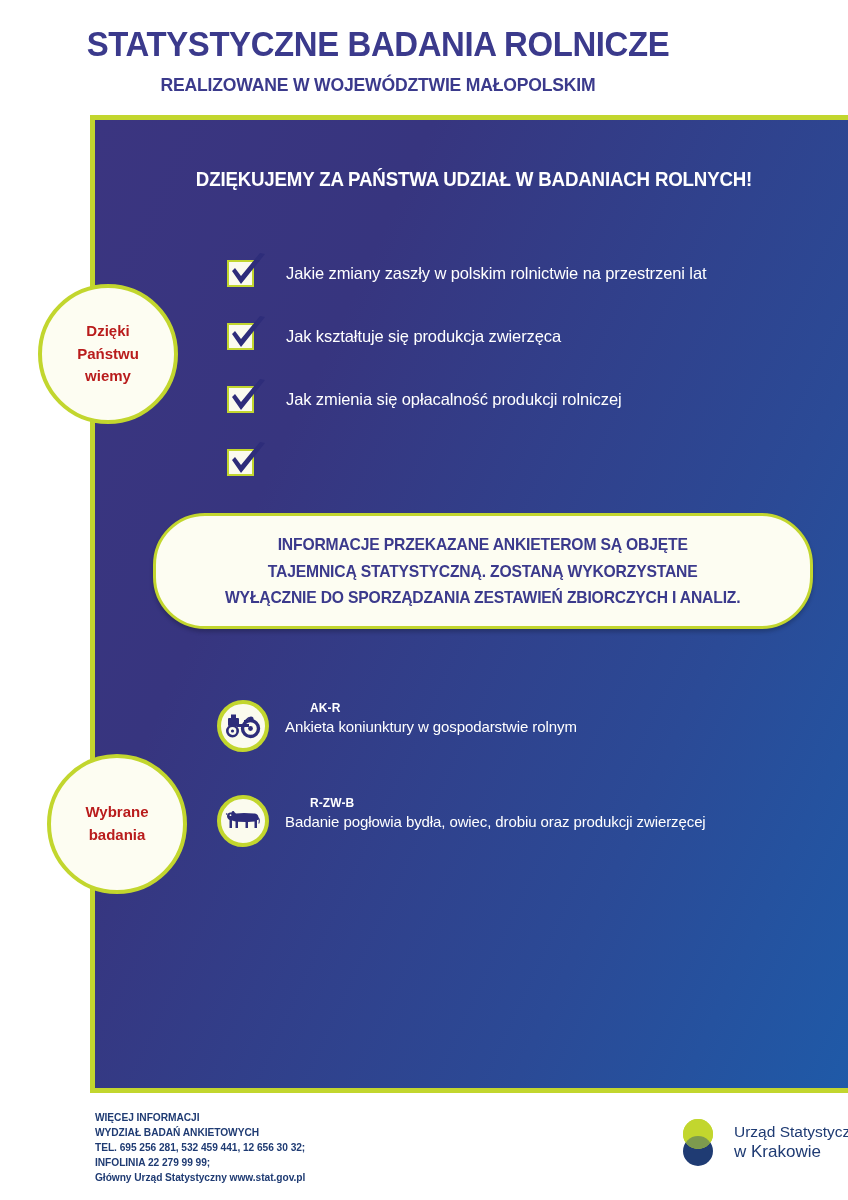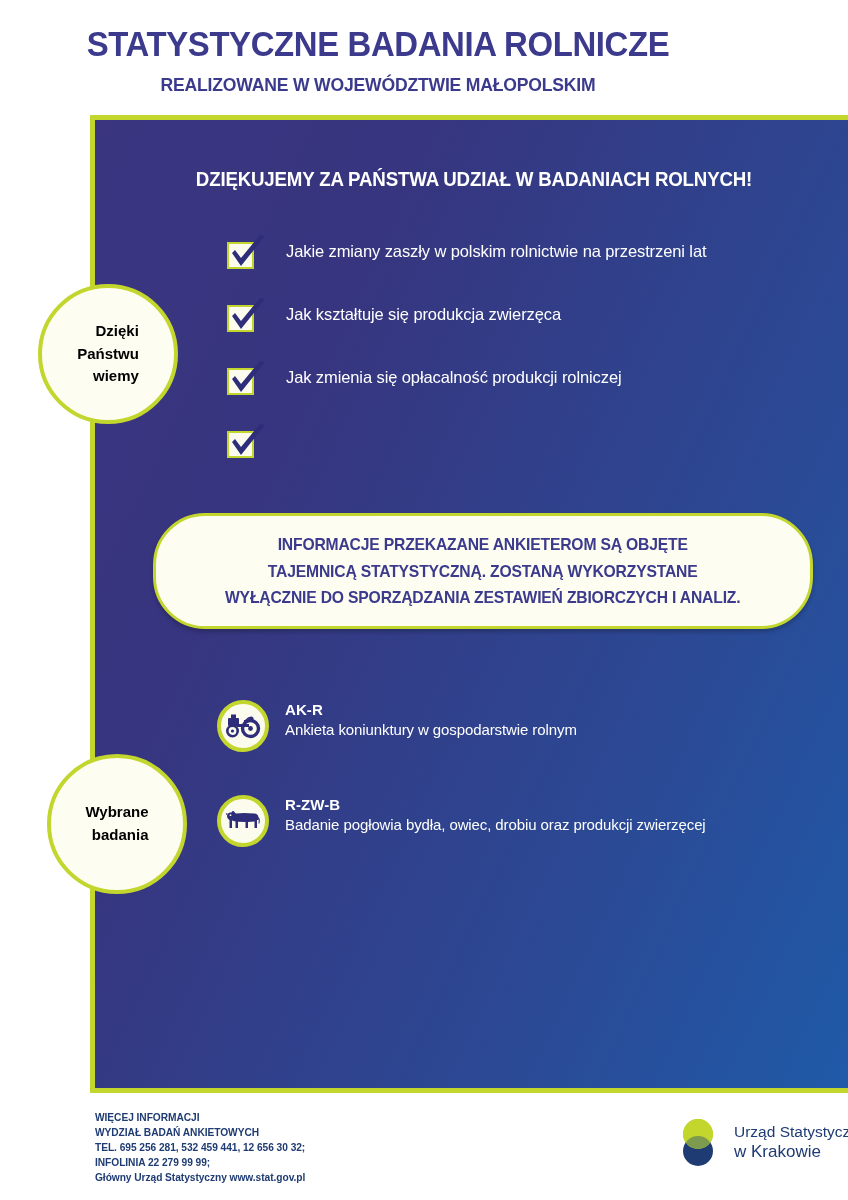--- a/index.html
+++ b/index.html
@@ -46,21 +46,21 @@
     position:absolute;left:0;top:48px;width:758px;text-align:center;
     color:#ffffff;font-size:19.5px;font-weight:bold;letter-spacing:-0.2px;
     transform:scaleX(0.96);transform-origin:center;
   }
 
   
   #checklist{
     position:absolute;left:132px;top:122px;width:620px;
   }
   .check-row{
-    display:flex;align-items:flex-start;height:63px;
+    display:flex;align-items:center;height:63px;
   }
   .check-box{
     position:relative;width:27px;height:27px;flex:0 0 27px;
     background:#fbfbee;border:2.5px solid #c2d62e;box-sizing:border-box;
   }
   .check-box svg{position:absolute;left:-2px;top:-9px;}
   .check-label{
     margin-left:32px;color:#ffffff;font-size:16.5px;white-space:nowrap;
     letter-spacing:-0.1px;
   }
@@ -88,37 +88,38 @@
     display:flex;align-items:flex-start;height:95px;
   }
   .survey-icon{
     width:52px;height:52px;flex:0 0 52px;margin-top:2px;
     background:#fbfbee;border:4px solid #c2d62e;border-radius:50%;
     box-sizing:border-box;
     display:flex;align-items:center;justify-content:center;
   }
   .survey-text{margin-left:16px;padding-top:3px;}
   .survey-code{
-    color:#ffffff;font-size:15px;font-weight:bold;letter-spacing:0.1px;
+    color:#ffffff;font-size:12px;font-weight:bold;letter-spacing:0.1px;
     margin-bottom:3px;
+    margin-left:25px;
   }
   .survey-desc{
     color:#ffffff;font-size:15px;white-space:nowrap;letter-spacing:-0.1px;
   }
 
   
   .side-badge{
     position:absolute;width:140px;height:140px;
     background:#fdfdf2;border:4px solid #c2d62e;border-radius:50%;
     box-sizing:border-box;
     display:flex;align-items:center;justify-content:center;
     z-index:5;
   }
   .side-badge-text{
-    color:#000000;font-size:15px;font-weight:bold;text-align:right;
+    color:#b91c1c;font-size:15px;font-weight:bold;text-align:center;
     line-height:1.52;
   }
   .side-badge-text span{display:block;}
   #badge-thanks{left:38px;top:284px;}
   #badge-surveys{left:47px;top:754px;}
 
   
   #footer-contact{
     position:absolute;left:95px;top:1110px;
     color:#1f3b73;font-size:10.2px;font-weight:bold;line-height:1.48;

